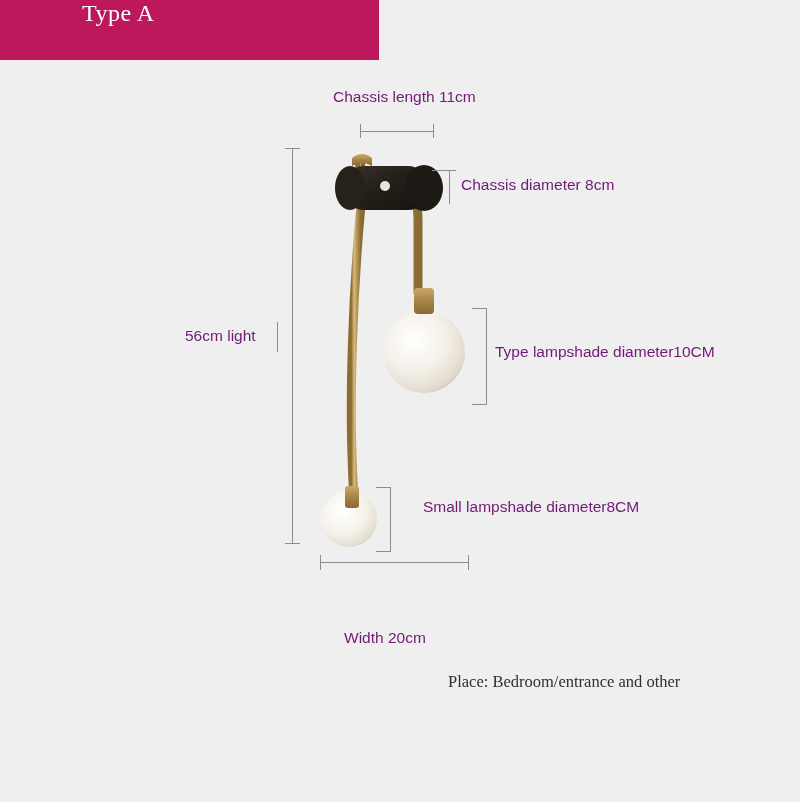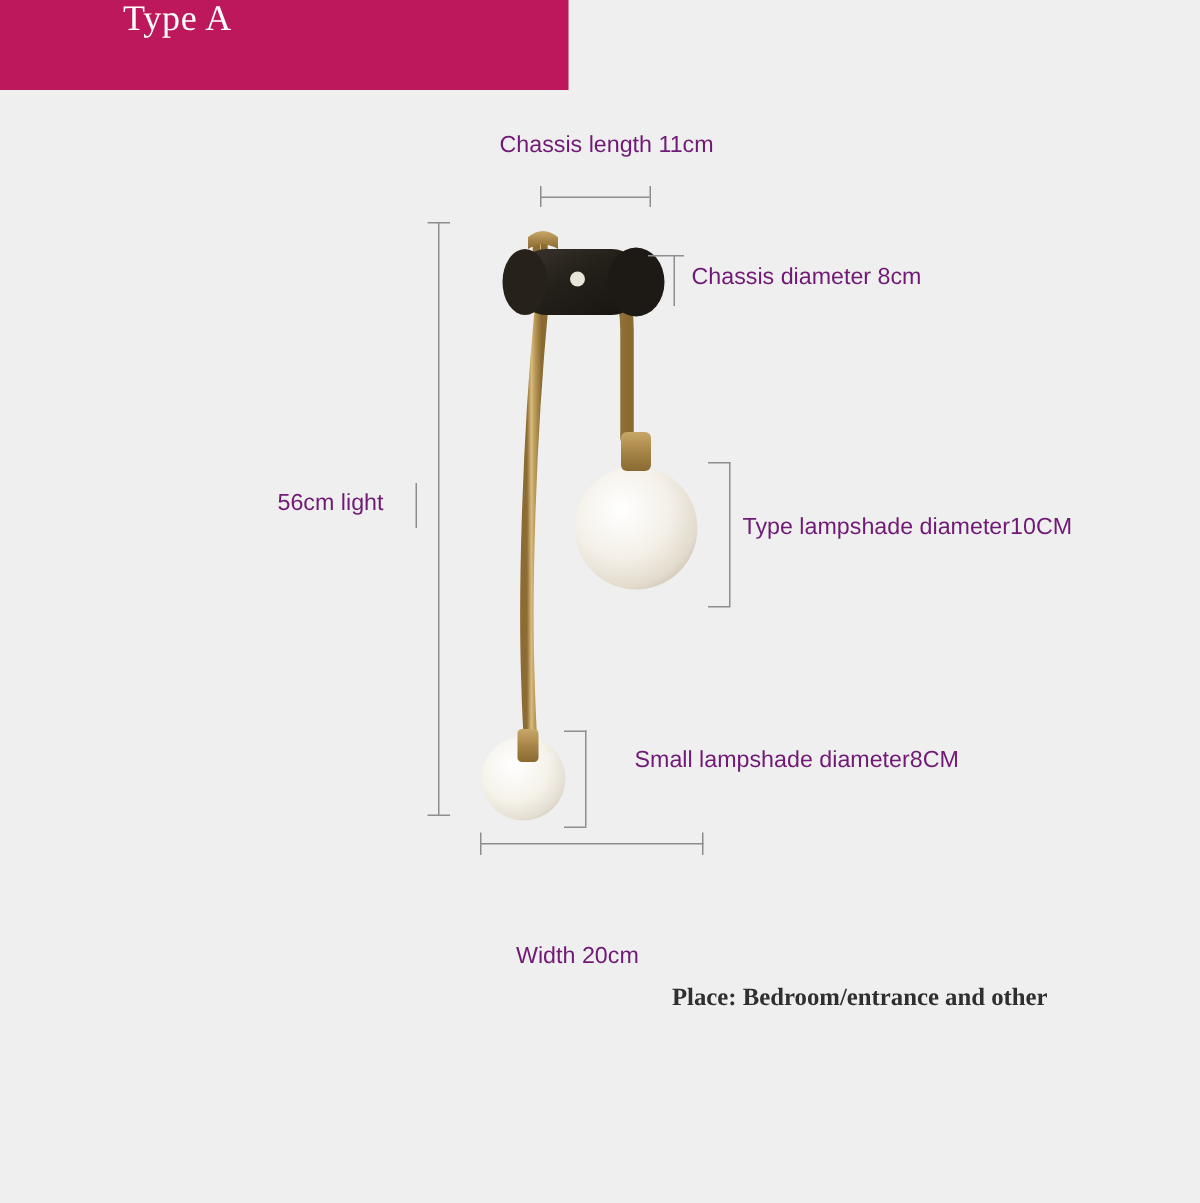--- a/index.html
+++ b/index.html
@@ -162,17 +162,17 @@
   <div class="dim v" style="left:390px; top:487px; height:64px;"></div>
   <div class="dim h" style="left:376px; top:487px; width:15px;"></div>
   <div class="dim h" style="left:376px; top:551px; width:15px;"></div>
   <div class="label" style="left:399px; top:498px;margin-left:24px;">Small lampshade diameter8CM</div>
 
   <div class="dim h" style="left:320px; top:562px; width:149px;"></div>
   <div class="dim v" style="left:320px; top:555px; height:15px;"></div>
   <div class="dim v" style="left:468px; top:555px; height:15px;"></div>
   <div class="label" style="left:344px; top:597px;margin-top:32px;">Width 20cm</div>
 
-  <div class="footer-col" style="left:448px; top:648px;font-weight:bold;">
+  <div class="footer-col" style="left:448px; top:665px;">
     <div>Place: Bedroom/entrance and other</div>
   </div>
 
 </div>
 
 </body></html>

